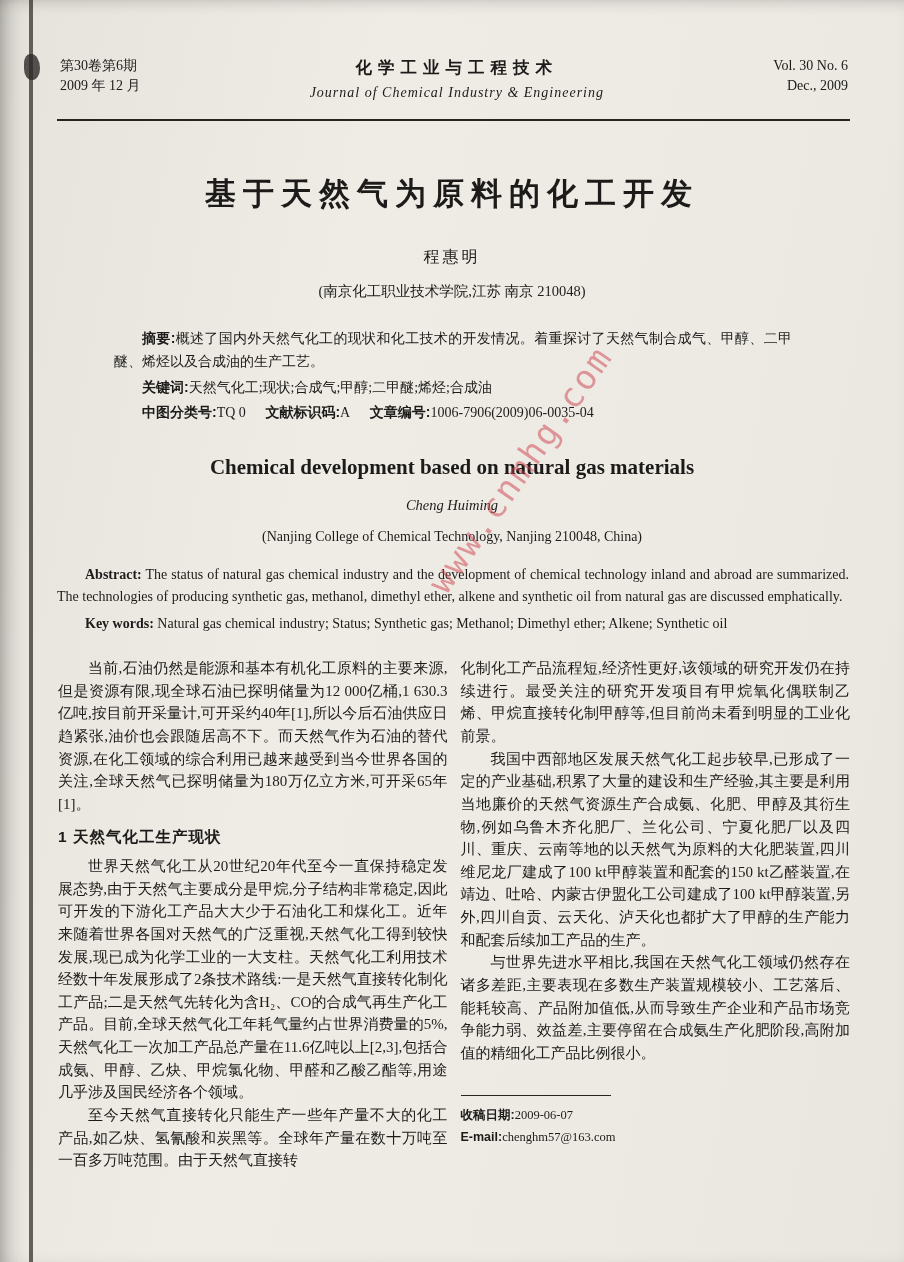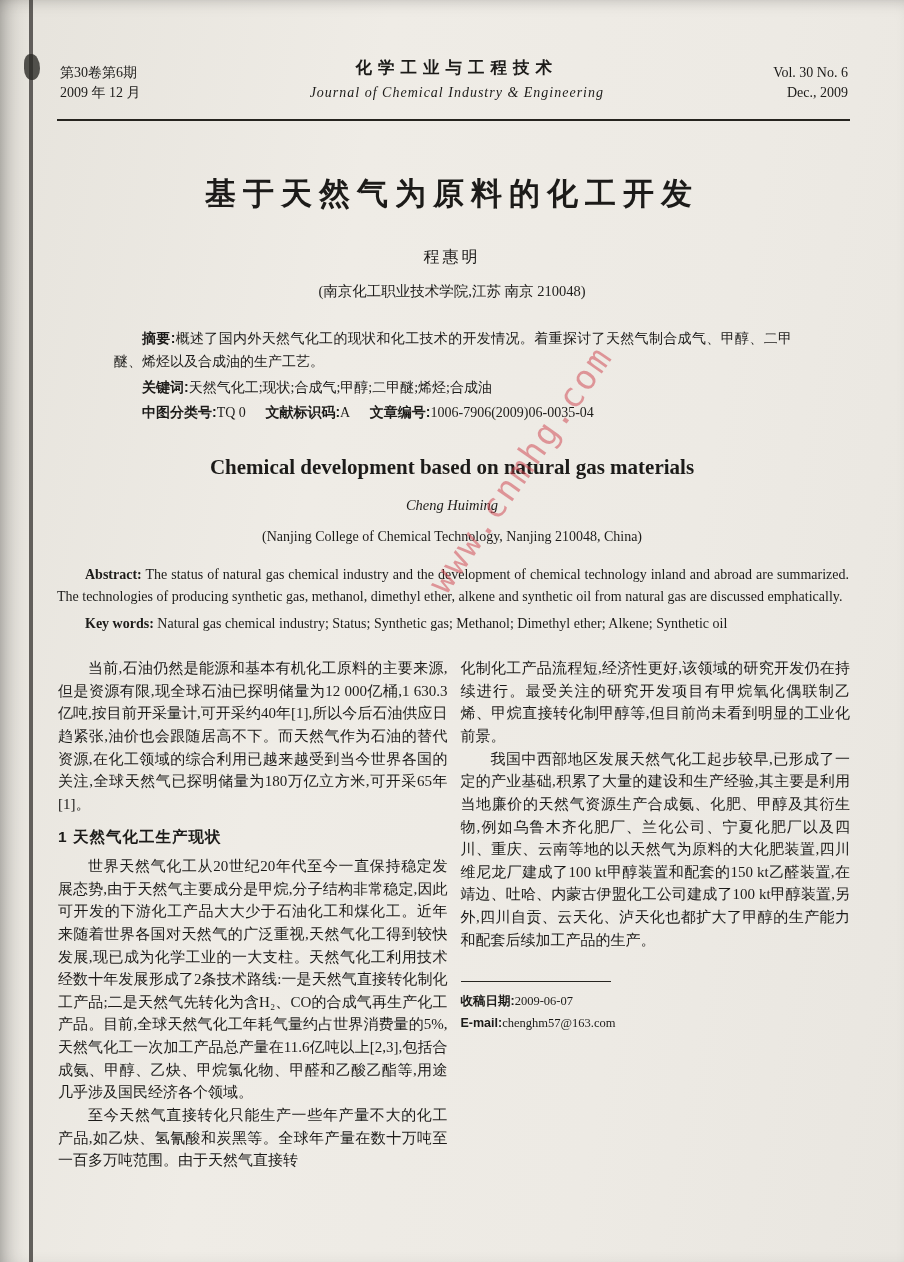--- a/index.html
+++ b/index.html
@@ -20,21 +20,21 @@
     background:#2c2a27; border-radius:40% 60% 50% 50%; opacity:.8; }
   .watermark {
     position:absolute; left:368px; top:438px; width:320px;
     transform:rotate(-55deg); transform-origin:center;
     color:rgba(206,62,74,.5);
     font-family:"DejaVu Sans Mono", monospace;
     font-size:34px; letter-spacing:2px; white-space:nowrap;
     pointer-events:none; z-index:5;
   }
 
-  .header { display:flex; justify-content:space-between; align-items:flex-end;
+  .header { display:flex; justify-content:space-between; align-items:flex-start;
     padding:56px 56px 10px 60px; font-size:14px; line-height:1.45; }
   .h-left { text-align:left; }
   .h-right { text-align:right; }
   .h-center { text-align:center; }
   .journal-cn { font-size:16.5px; letter-spacing:6px; font-weight:bold; }
   .journal-en { font-style:italic; font-size:14px; margin-top:3px; letter-spacing:1px; }
   .header-rule { border:none; border-top:2.2px solid #26241f; margin:6px 54px 0 57px; }
 
   .title-cn { text-align:center; margin-top:52px; font-size:31px; font-weight:bold;
     letter-spacing:7px; }
@@ -110,20 +110,21 @@
   <div class="columns">
     <div class="col">
       <p class="indent">当前,石油仍然是能源和基本有机化工原料的主要来源,但是资源有限,现全球石油已探明储量为12 000亿桶,1 630.3亿吨,按目前开采量计,可开采约40年[1],所以今后石油供应日趋紧张,油价也会跟随居高不下。而天然气作为石油的替代资源,在化工领域的综合利用已越来越受到当今世界各国的关注,全球天然气已探明储量为180万亿立方米,可开采65年[1]。</p>
       <h3 class="section-h">1  天然气化工生产现状</h3>
       <p class="indent">世界天然气化工从20世纪20年代至今一直保持稳定发展态势,由于天然气主要成分是甲烷,分子结构非常稳定,因此可开发的下游化工产品大大少于石油化工和煤化工。近年来随着世界各国对天然气的广泛重视,天然气化工得到较快发展,现已成为化学工业的一大支柱。天然气化工利用技术经数十年发展形成了2条技术路线:一是天然气直接转化制化工产品;二是天然气先转化为含H₂、CO的合成气再生产化工产品。目前,全球天然气化工年耗气量约占世界消费量的5%,天然气化工一次加工产品总产量在11.6亿吨以上[2,3],包括合成氨、甲醇、乙炔、甲烷氯化物、甲醛和乙酸乙酯等,用途几乎涉及国民经济各个领域。</p>
       <p class="indent">至今天然气直接转化只能生产一些年产量不大的化工产品,如乙炔、氢氰酸和炭黑等。全球年产量在数十万吨至一百多万吨范围。由于天然气直接转</p>
     </div>
     <div class="col">
       <p>化制化工产品流程短,经济性更好,该领域的研究开发仍在持续进行。最受关注的研究开发项目有甲烷氧化偶联制乙烯、甲烷直接转化制甲醇等,但目前尚未看到明显的工业化前景。</p>
       <p class="indent">我国中西部地区发展天然气化工起步较早,已形成了一定的产业基础,积累了大量的建设和生产经验,其主要是利用当地廉价的天然气资源生产合成氨、化肥、甲醇及其衍生物,例如乌鲁木齐化肥厂、兰化公司、宁夏化肥厂以及四川、重庆、云南等地的以天然气为原料的大化肥装置,四川维尼龙厂建成了100 kt甲醇装置和配套的150 kt乙醛装置,在靖边、吐哈、内蒙古伊盟化工公司建成了100 kt甲醇装置,另外,四川自贡、云天化、泸天化也都扩大了甲醇的生产能力和配套后续加工产品的生产。</p>
+      <p class="indent">与世界先进水平相比,我国在天然气化工领域仍然存在诸多差距,主要表现在多数生产装置规模较小、工艺落后、能耗较高、产品附加值低,从而导致生产企业和产品市场竞争能力弱、效益差,主要停留在合成氨生产化肥阶段,高附加值的精细化工产品比例很小。</p>
       <div class="footnote">
         <div class="foot-rule"></div>
         <p><b class="label">收稿日期:</b><span>2009-06-07</span></p>
         <p><b class="label">E-mail:</b><span>chenghm57@163.com</span></p>
       </div>
     </div>
   </div>
 </div>
 
 </body></html>

